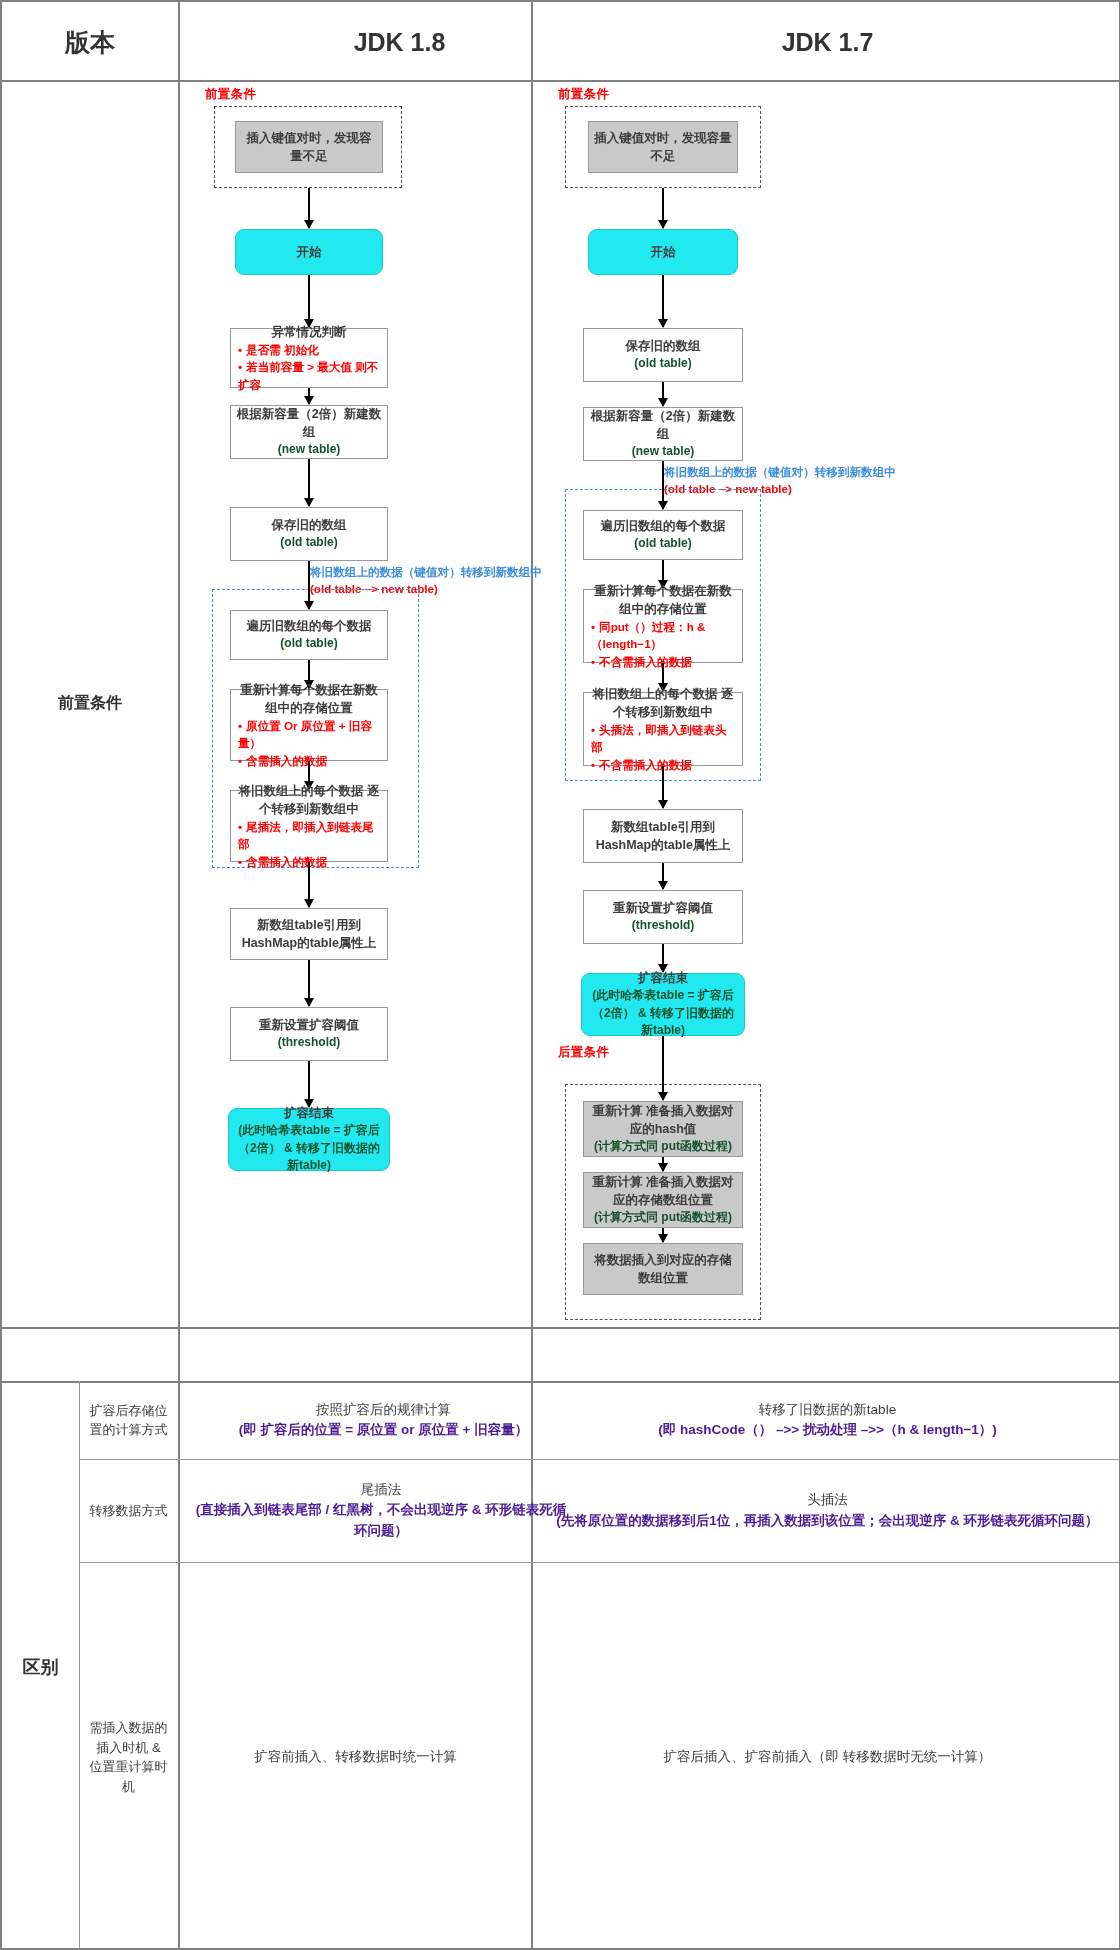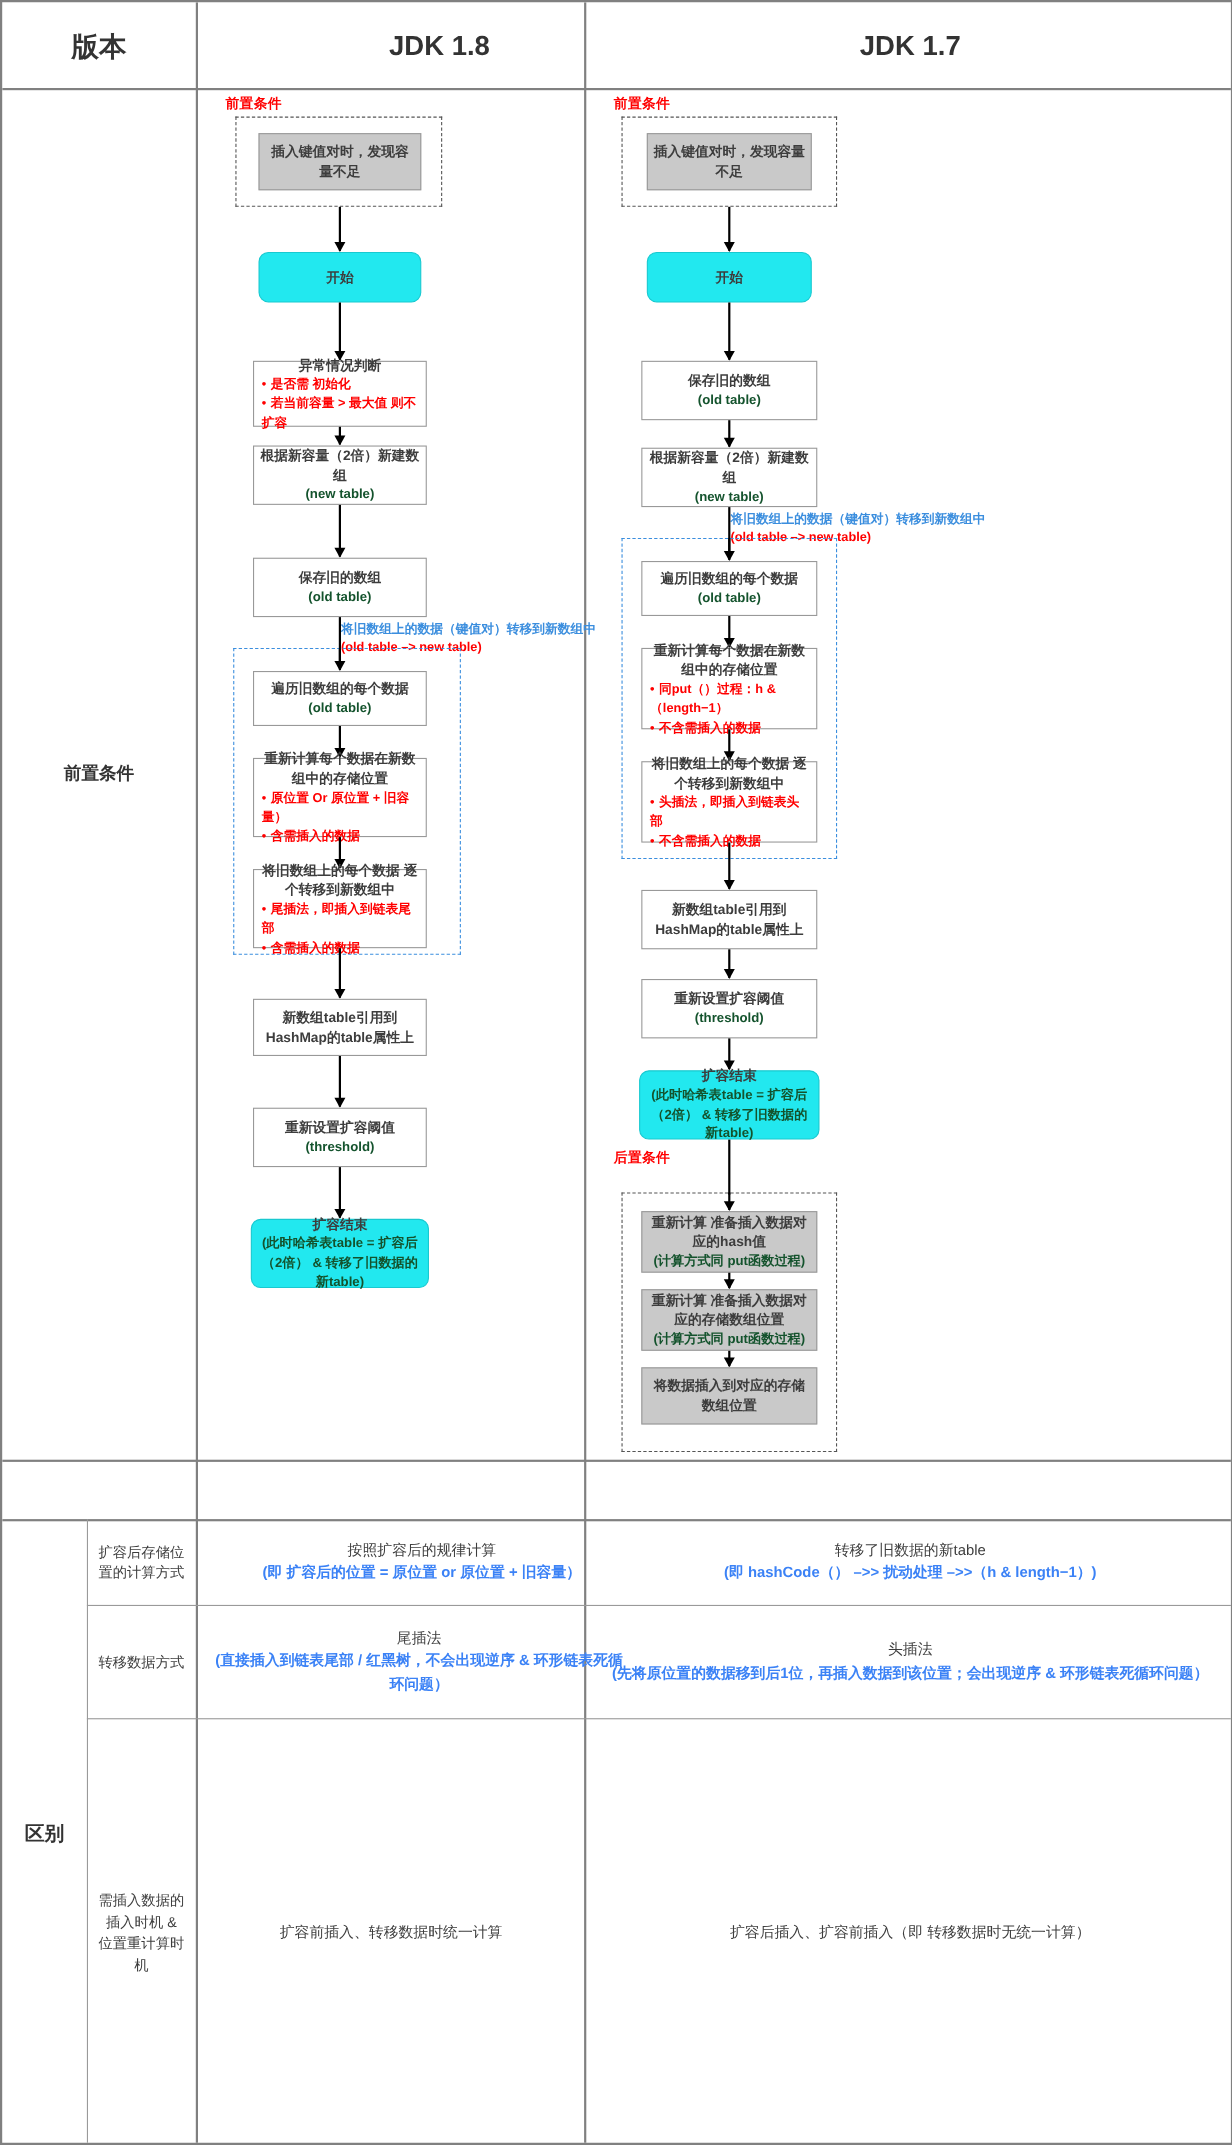--- a/index.html
+++ b/index.html
@@ -109,21 +109,21 @@
 
   
   .cmpcell {
     position: absolute;
     display: flex; flex-direction: column;
     align-items: center; justify-content: center;
     text-align: center;
     font-size: 13.5px; line-height: 1.5;
     color: #3d3d3d; padding: 6px 10px;
   }
-  .cmpcell .red { color: #3b82f6; font-weight: 700; }
+  .cmpcell .red { color: #4c1d95; font-weight: 700; }
   .cmpcell.head { font-size: 13px; }
   .diff-label {
     position: absolute;
     display: flex; align-items: center; justify-content: center;
     font-size: 18px; font-weight: 700; color: #333;
   }
 </style>
 </head>
 <body>
 

